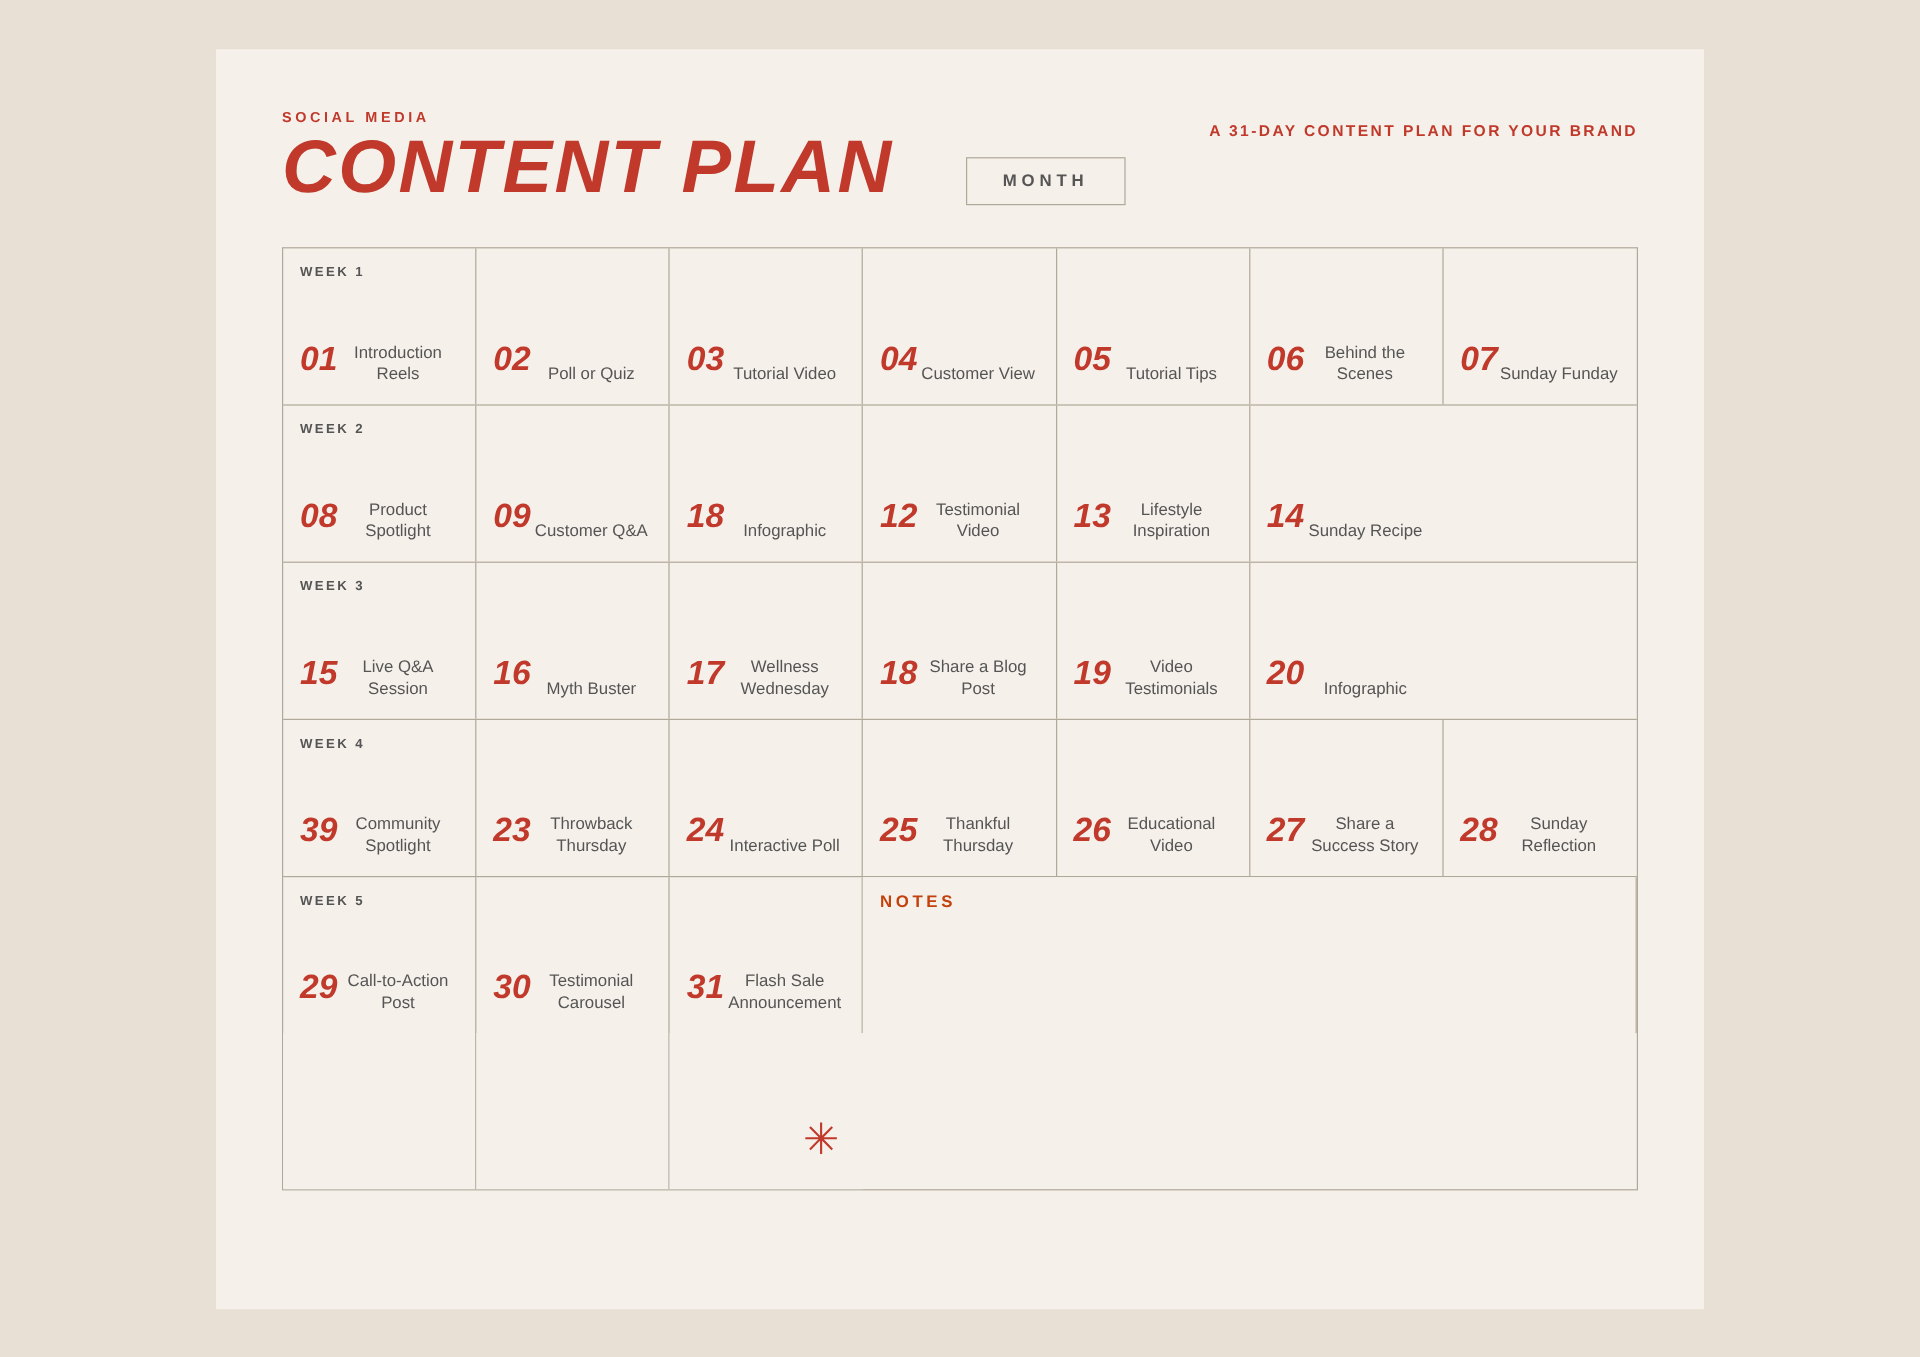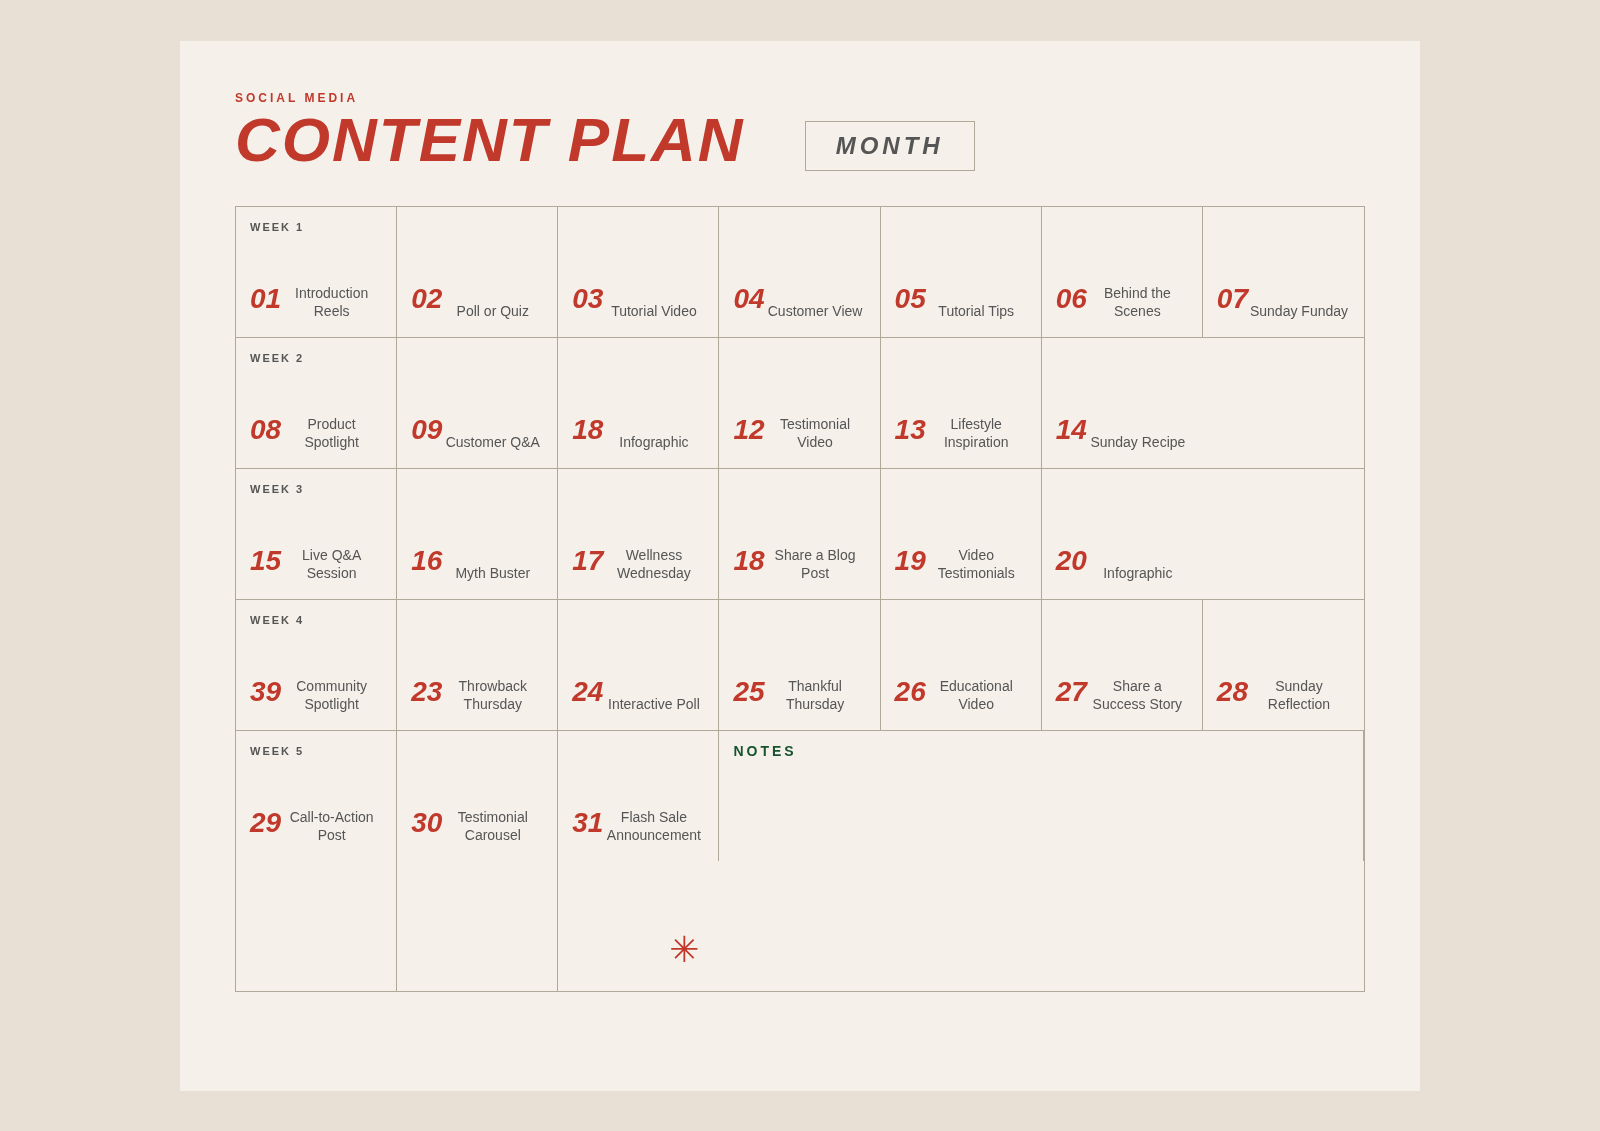--- a/index.html
+++ b/index.html
@@ -56,26 +56,25 @@
 
     .month-box {
       display: inline-block;
       border: 1.5px solid #b0a898;
       padding: 10px 30px;
       margin-left: 30px;
       vertical-align: bottom;
     }
 
     .month-label {
-      font-size: 24px;
+      font-size: 14px;
       font-weight: 700;
       letter-spacing: 4px;
       color: #555;
       text-transform: uppercase;
-      font-style: italic;
     }
 
     
     .calendar {
       border: 1.5px solid #b0a898;
       width: 100%;
     }
 
     .cal-row {
       display: grid;
@@ -133,21 +132,21 @@
     }
 
     .notes-cell {
       background-color: #f5f0ea;
     }
 
     .notes-label {
       font-size: 14px;
       font-weight: 700;
       letter-spacing: 3px;
-      color: #14532d;
+      color: #c2410c;
       text-transform: uppercase;
     }
 
     .star-decoration {
       position: absolute;
       bottom: 20px;
       right: 20px;
       font-size: 36px;
       color: #c0392b;
     }
@@ -188,20 +187,23 @@
   <div class="header-section">
     <div class="title-section">
       <div class="social-media-label">SOCIAL MEDIA</div>
       <div class="title-row">
         <div class="content-plan-title">CONTENT PLAN</div>
         <div class="month-box">
           <span class="month-label">MONTH</span>
         </div>
       </div>
     </div>
+    <div class="header-right">
+      <div class="tagline">A 31-DAY CONTENT PLAN FOR YOUR BRAND</div>
+    </div>
   </div>
 
   <div class="calendar" id="calendar-grid">
   <div class="cal-row">
         <div class="cal-cell week-number-cell">
           <div class="cell-week-label">WEEK 1</div>
           <div class="cell-number">01</div>
           <div class="cell-content">Introduction Reels</div>
         </div>
         <div class="cal-cell">

